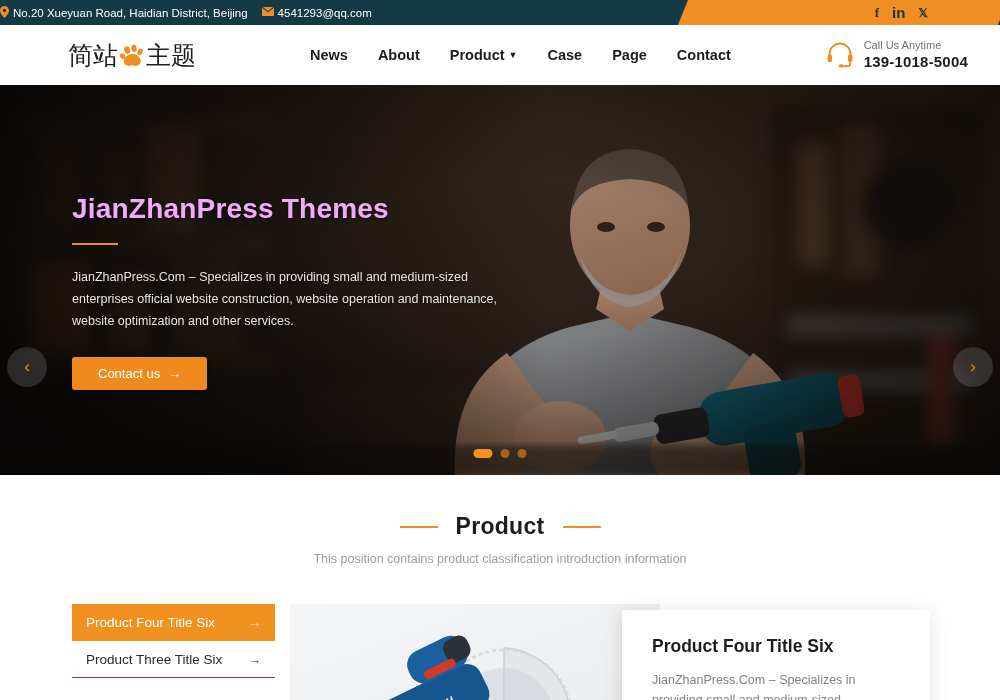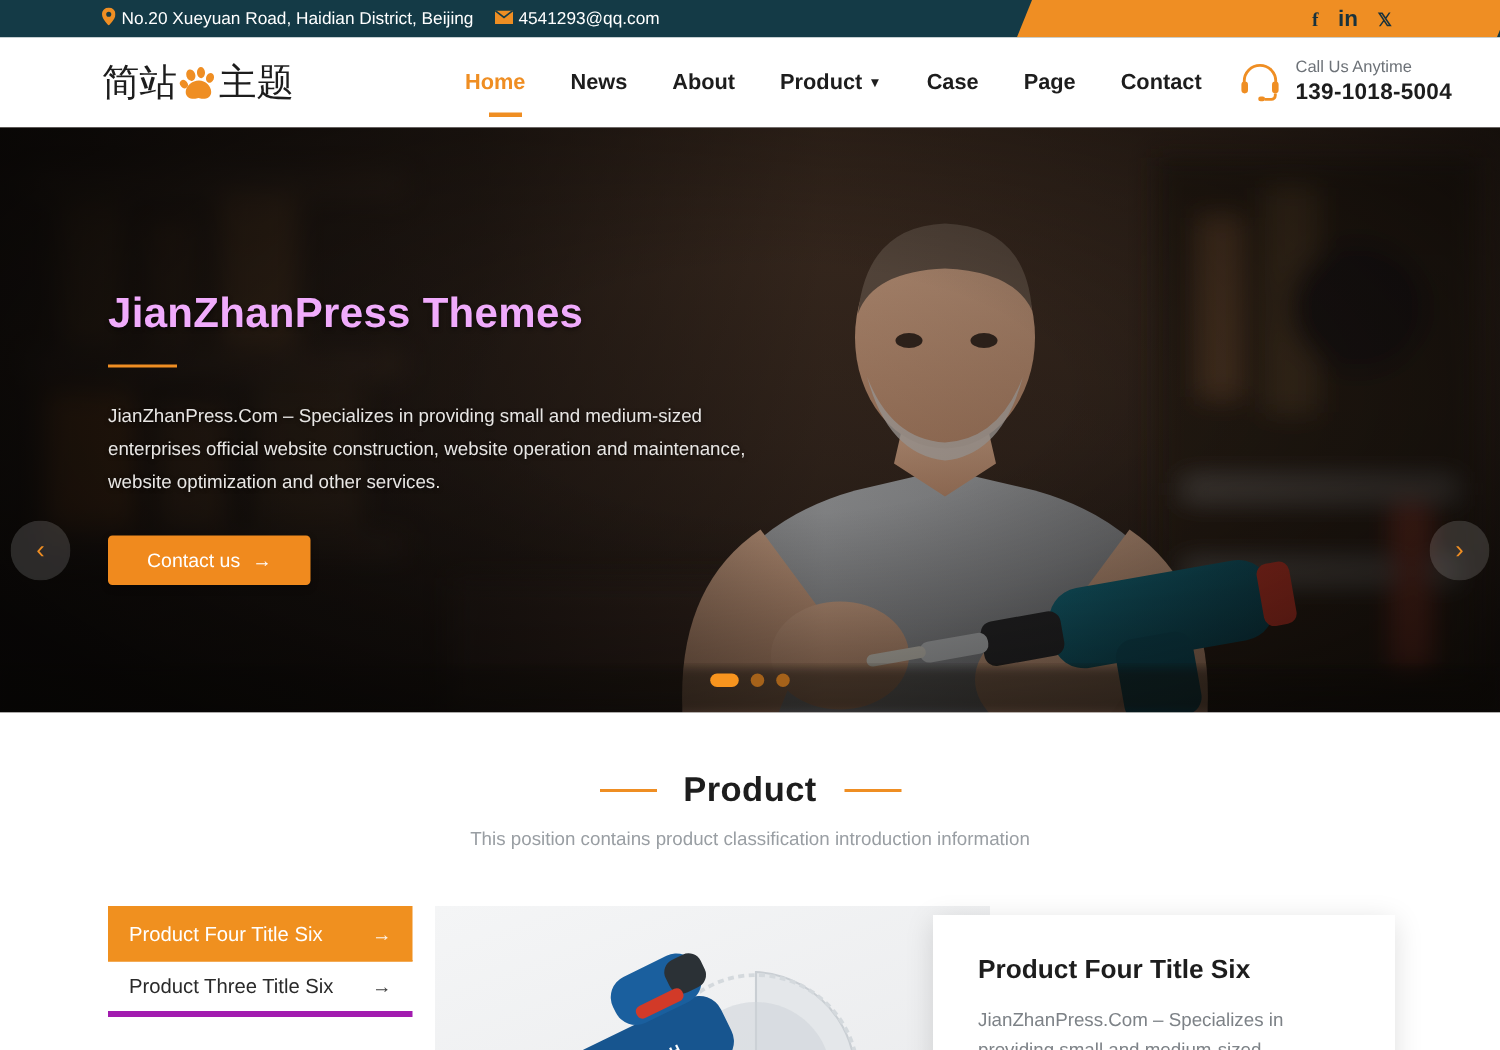--- a/index.html
+++ b/index.html
@@ -12,21 +12,20 @@
   #page { position: relative; width: 1000px; height: 700px; overflow: hidden; }
 
   
   .topbar {
     position: relative; height: 25px; width: 100%;
     background: #143a46; overflow: hidden;
   }
   .topbar-left {
     position: absolute; left: 0; top: 0; height: 25px;
     display: flex; align-items: center; gap: 6px;
-    padding-left: 68px;
     font-size: 11.5px; color: #ffffff; white-space: nowrap;
   }
   .tb-item { display: flex; align-items: center; gap: 4px; }
   .tb-item + .tb-item { margin-left: 8px; }
   .tb-ico { color: #ef8e23; font-size: 11px; line-height: 1; display:inline-block; }
   .topbar-right-wrap {
     position: absolute; right: 0; top: 0; height: 25px; width: 330px;
     overflow: hidden;
   }
   .topbar-right-bg {
@@ -151,21 +150,21 @@
 
   .prod-wrap { position: relative; margin-top: 38px; height: 180px; }
 
   .prod-list {
     position: absolute; left: 72px; top: 0; width: 203px;
   }
   .prod-item {
     position: relative; height: 37px; display: flex; align-items: center;
     justify-content: space-between; padding: 0 14px;
     font-size: 13.5px; color: #2a2a2a; cursor: pointer;
-    border-bottom: 4px solid #a21caf;
+    border-bottom: 1px solid #a21caf;
   }
   .prod-item.active {
     background: #f0901f; color: #ffffff; border-bottom: 1px solid #f0901f;
   }
   .prod-item .pi-arr { font-size: 13px; opacity: .9; }
 
   .prod-img {
     position: absolute; left: 290px; top: 0; width: 370px; height: 180px;
     background: linear-gradient(160deg, #f4f5f6 0%, #e9eaec 100%);
     overflow: hidden;
@@ -224,23 +223,20 @@
           <ellipse cx="15.0" cy="5.9" rx="2.7" ry="3.7" fill="#ef8e23" transform="rotate(-4 15 5.9)"></ellipse>
           <ellipse cx="21.0" cy="9.4" rx="2.6" ry="3.3" fill="#ef8e23" transform="rotate(22 21 9.4)"></ellipse>
           <ellipse cx="3.6" cy="13.6" rx="2.4" ry="3.0" fill="#ef8e23" transform="rotate(-40 3.6 13.6)"></ellipse>
           <path d="M13.6 11.2c4.4 0 8.2 3.8 8.2 7.6 0 3.1-2.6 4.6-5.3 4.6-1.6 0-2.2-.6-3.2-.6s-1.6.6-3.2.6c-2.7 0-5.3-1.5-5.3-4.6 0-3.8 4.4-7.6 8.8-7.6z" fill="#ef8e23"></path>
         </svg>
       </span>
       <span>主题</span>
     </div>
 
     <div class="nav">
-      <div class="nav-item active">
-        <span>Home</span>
-      </div>
       <div class="nav-item">
         <span>News</span>
       </div>
       <div class="nav-item">
         <span>About</span>
       </div>
       <div class="nav-item">
         <span>Product</span>
         <span class="chev">▼</span>
       </div>

